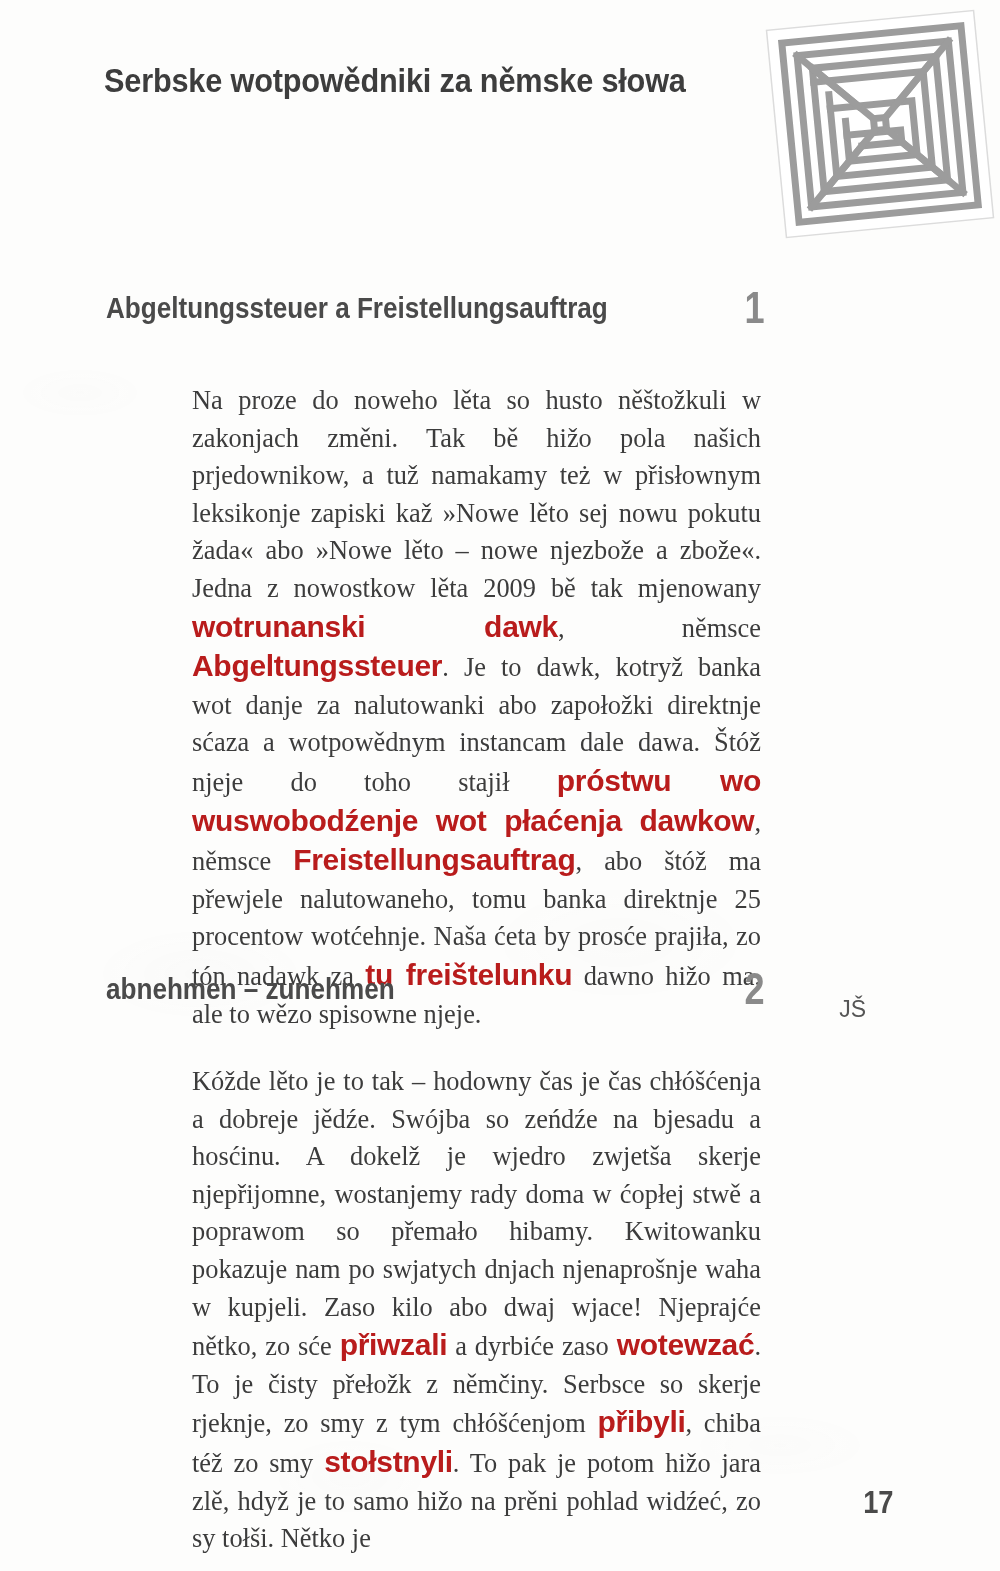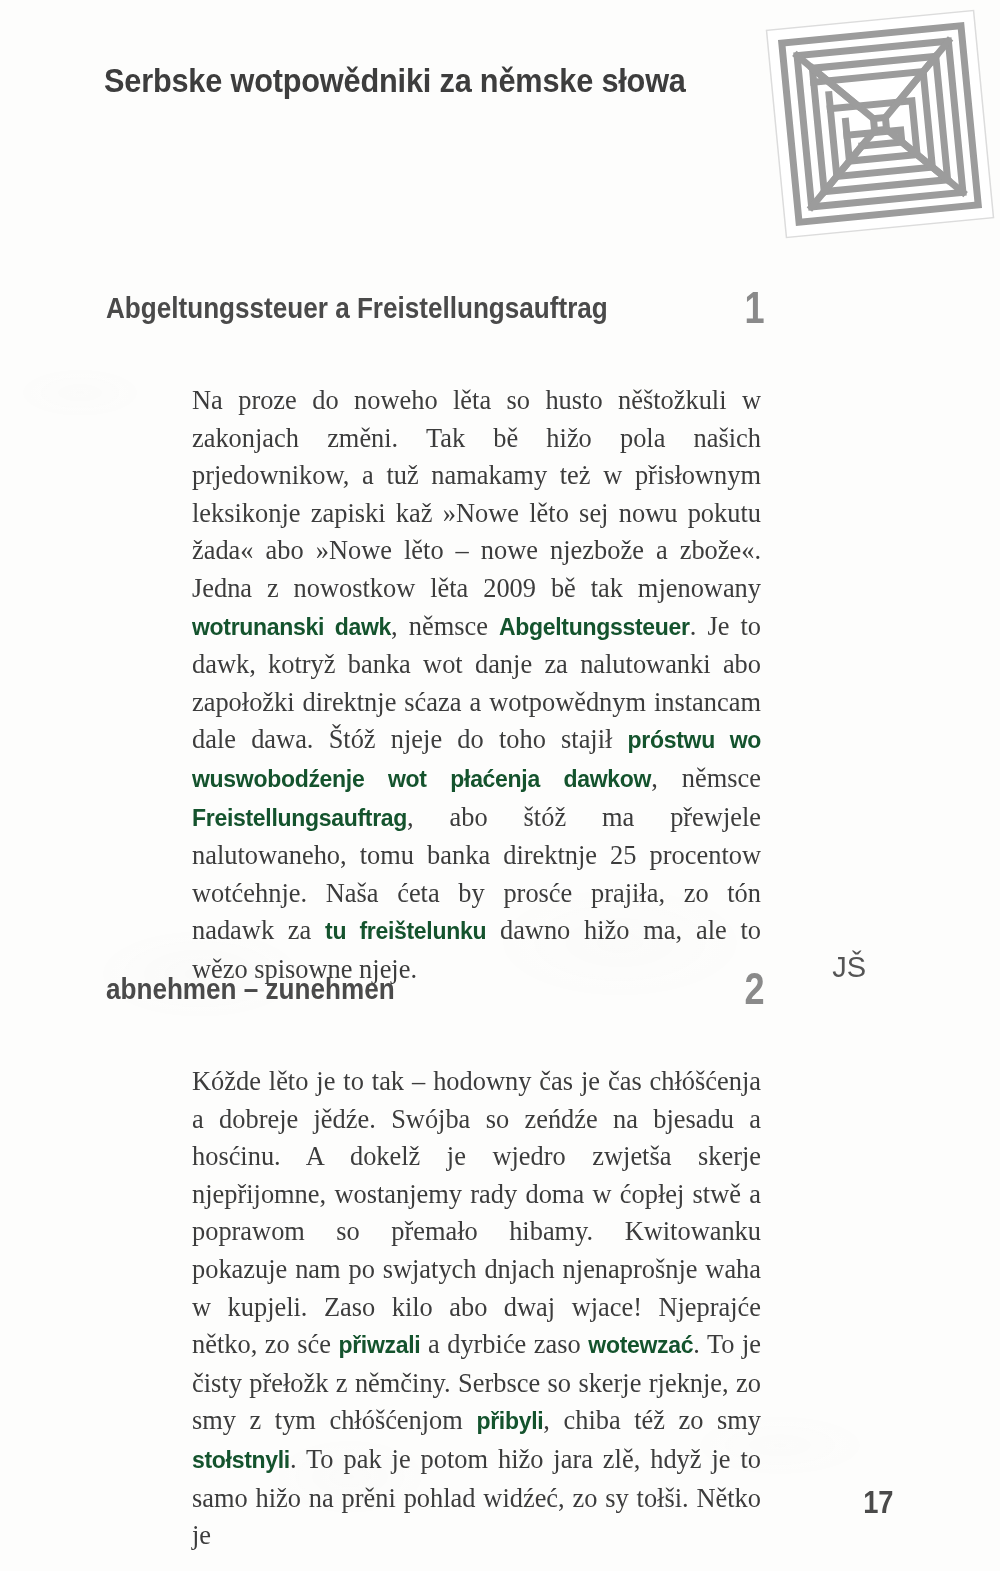--- a/index.html
+++ b/index.html
@@ -105,31 +105,31 @@
     text-justify: inter-word;
     color: #3c3c3c;
     hyphens: manual;
   }
   #entry-1 .entry-body { padding-top: 36px; }
   #entry-2 .entry-body { padding-top: 36px; }
 
   .entry-body b, .term {
     font-family: "Liberation Sans", sans-serif;
     font-weight: bold;
-    font-size: 23px;
+    font-size: 30px;
     letter-spacing: -0.3px;
-    color: #14532d;
+    color: #b91c1c;
   }
 
   .signature {
     display: block;
     text-align: right;
     margin-top: -37.6px;
     font-family: "Liberation Sans", sans-serif;
-    font-size: 29px;
+    font-size: 23px;
     color: #555;
     padding-right: 2px;
   }
 
   .page-number {
     position: absolute;
     right: 107px;
     bottom: 50px;
     font-family: "Liberation Sans", sans-serif;
     font-weight: bold;

